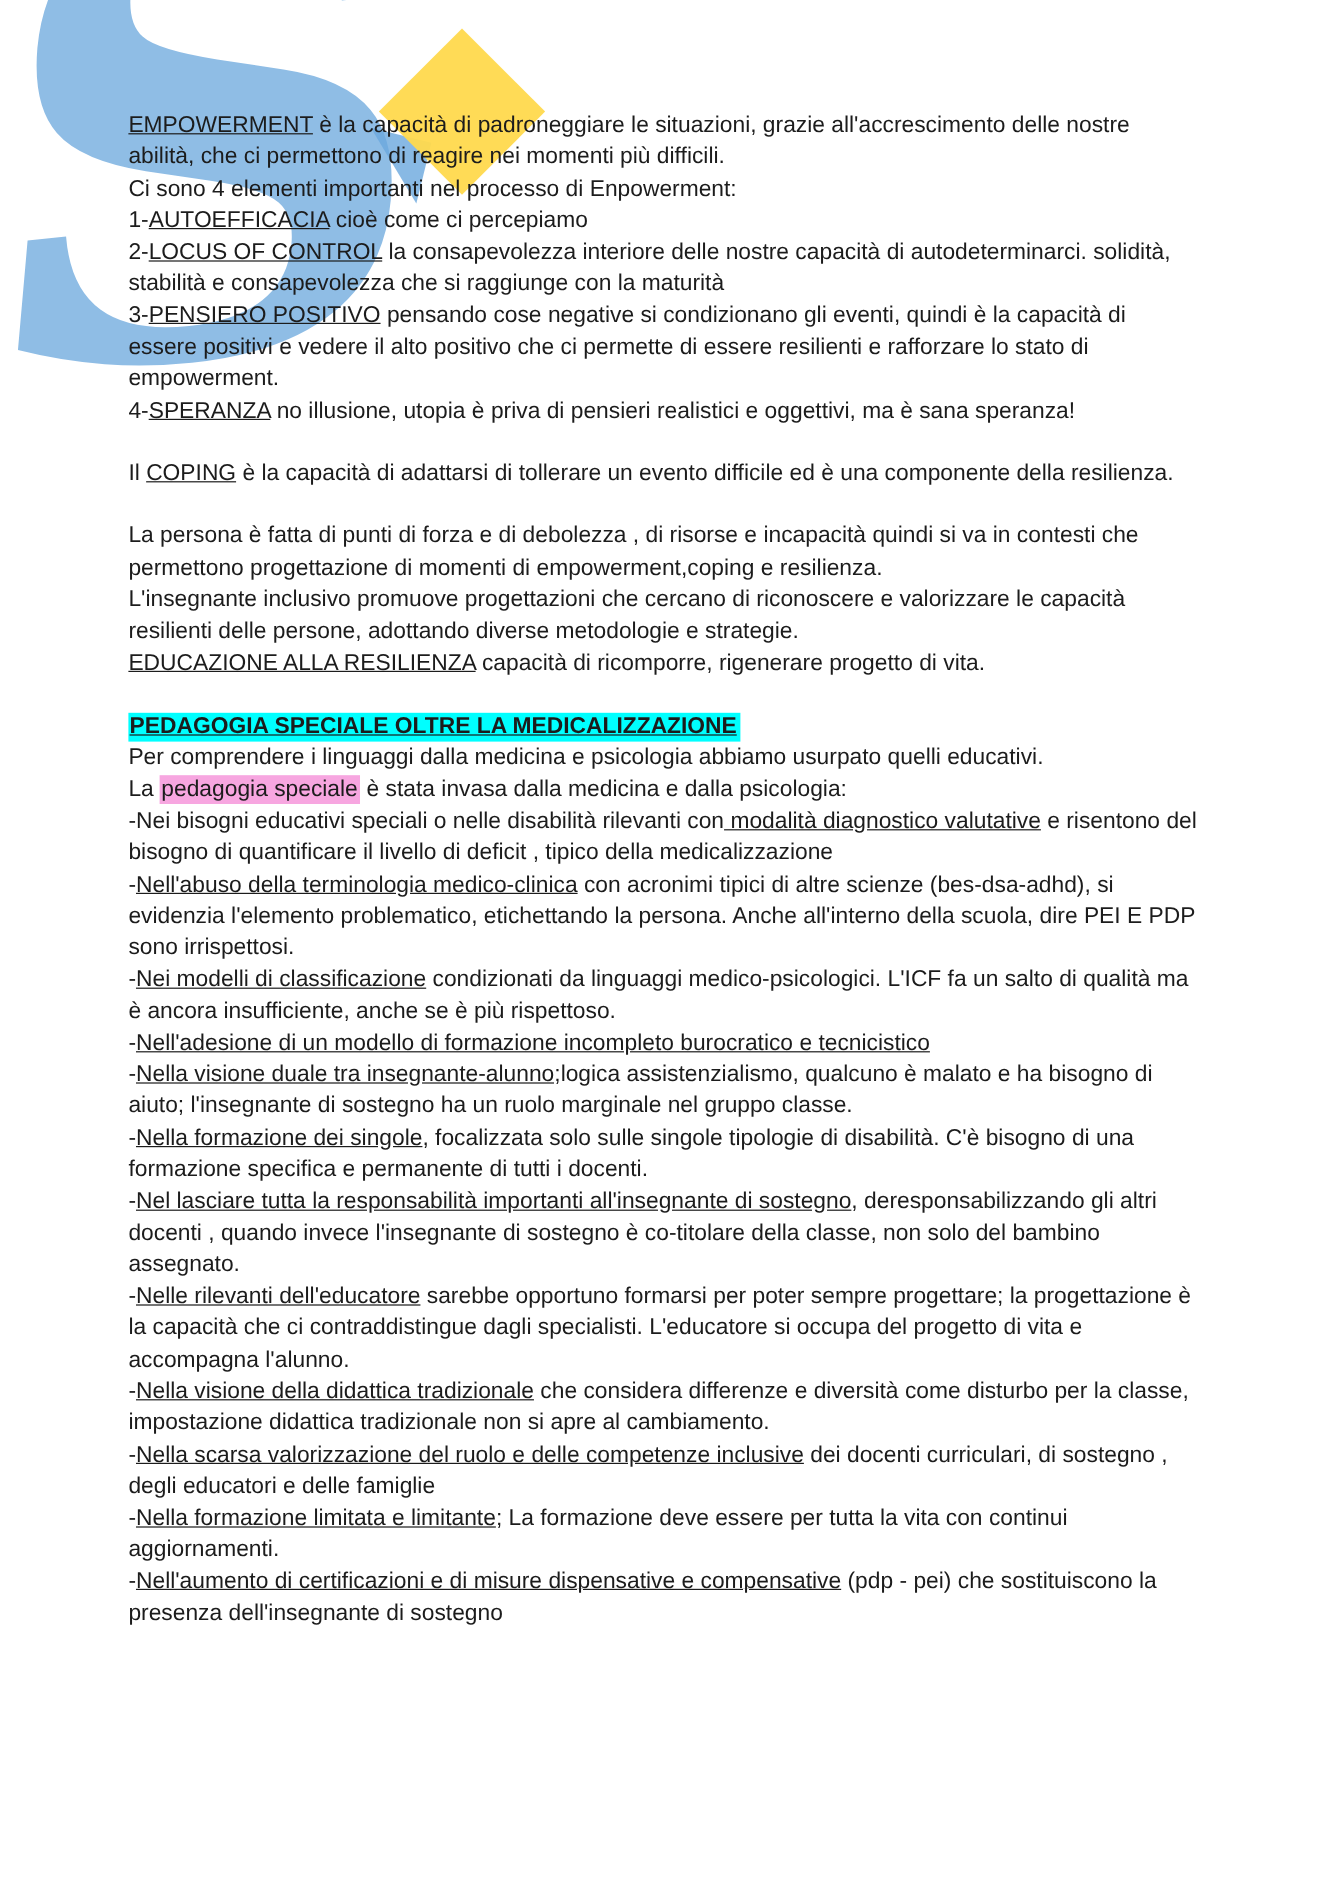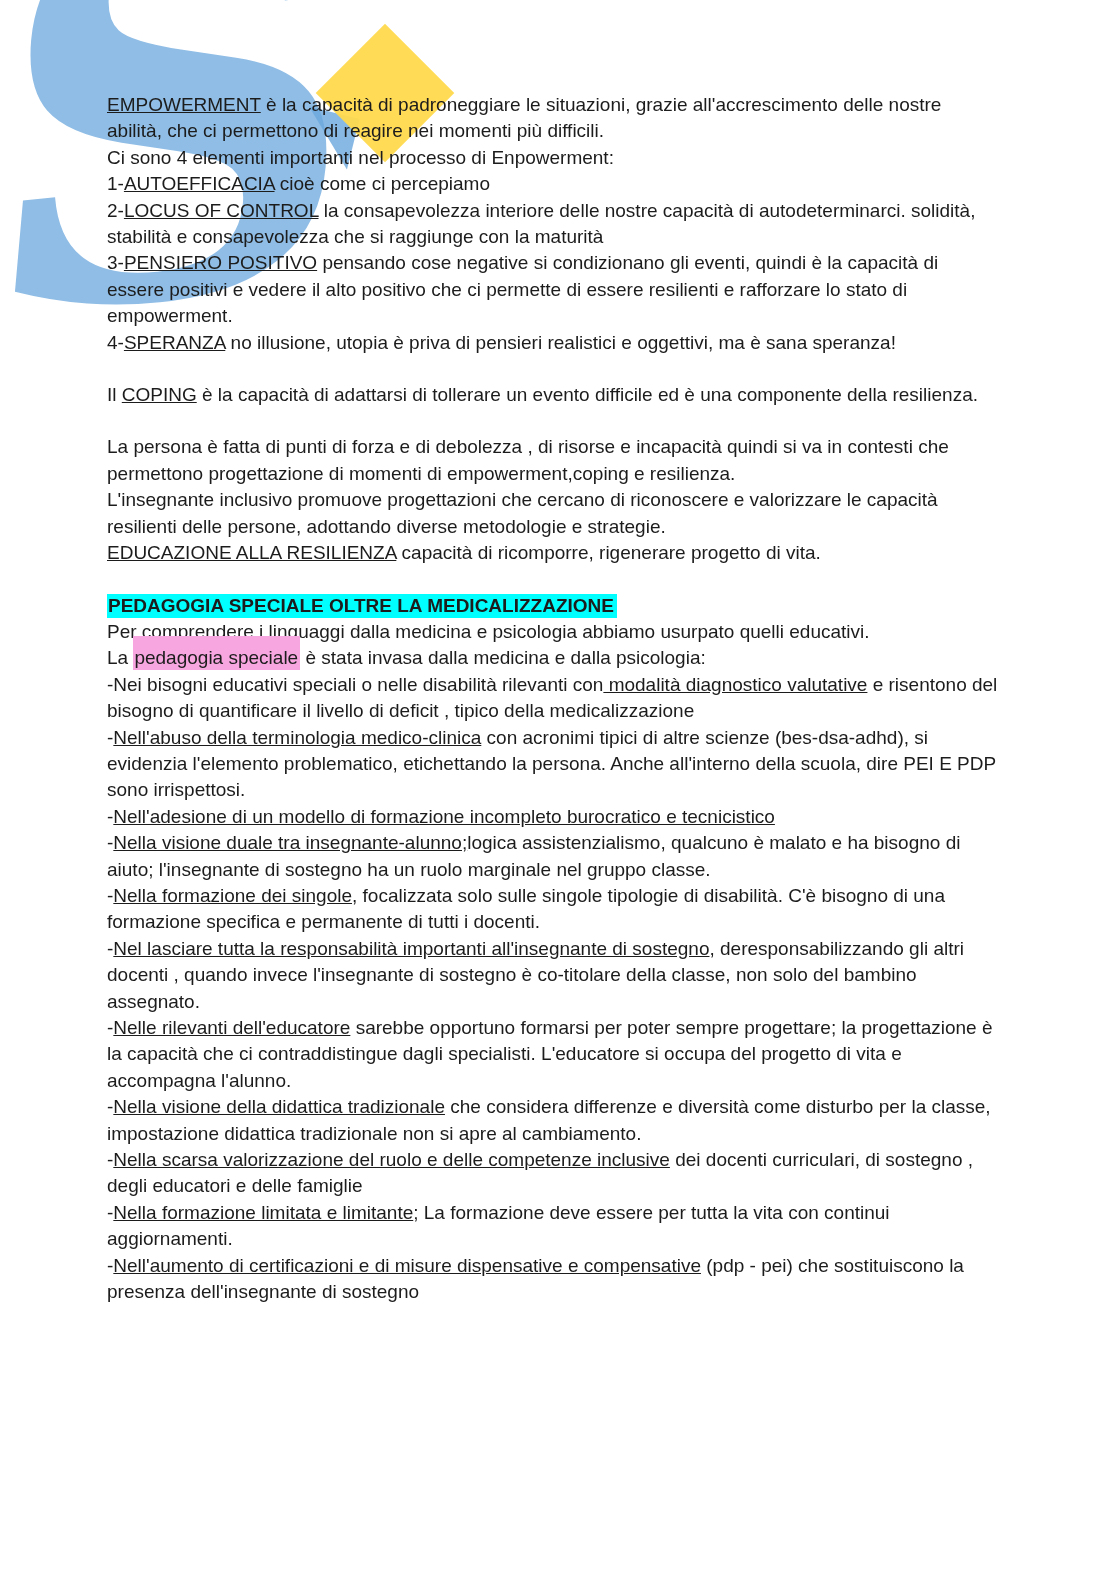--- a/index.html
+++ b/index.html
@@ -65,26 +65,27 @@
     font-size: 19px;
     line-height: 26.4px;
     color: var(--text, #1c1c1c);
   }
   .para { margin: 0; }
   .spacer { height: 26px; }
   .seg-n { }
   .seg-u { text-decoration: underline; }
   .seg-hc {
     font-weight: bold;
+    text-decoration: underline;
     background: var(--highlight-cyan, #00ffff);
     padding: 1px 3px 2px 1px;
   }
   .seg-hp {
     background: var(--highlight-pink, #f7a6e0);
-    padding: 11px 2px 2px 1px;
+    padding: 1px 2px 2px 1px;
   }
 </style>
 </head>
 <body>
 
 <div class="watermark-layer">
   <div class="wm-letter">S</div>
   <div class="wm-triangle"></div>
   <div class="wm-diamond"></div>
 </div>
@@ -101,20 +102,21 @@
     <div class="spacer"></div>
     <div class="para"><span class="seg-n">La persona è fatta di punti di forza e di debolezza , di risorse e incapacità quindi si va in contesti che permettono progettazione di momenti di empowerment,coping e resilienza.</span></div>
     <div class="para"><span class="seg-n">L'insegnante inclusivo promuove progettazioni che cercano di riconoscere e valorizzare le capacità resilienti delle persone, adottando diverse metodologie e strategie.</span></div>
     <div class="para"><span class="seg-u">EDUCAZIONE ALLA RESILIENZA</span><span class="seg-n"> capacità di ricomporre, rigenerare progetto di vita.</span></div>
     <div class="spacer"></div>
     <div class="para"><span class="seg-hc">PEDAGOGIA SPECIALE OLTRE LA MEDICALIZZAZIONE</span></div>
     <div class="para"><span class="seg-n">Per comprendere i linguaggi dalla medicina e psicologia abbiamo usurpato quelli educativi.</span></div>
     <div class="para"><span class="seg-n">La </span><span class="seg-hp">pedagogia speciale</span><span class="seg-n"> è stata invasa dalla medicina e dalla psicologia:</span></div>
     <div class="para"><span class="seg-n">-Nei bisogni educativi speciali o nelle disabilità rilevanti con</span><span class="seg-u"> modalità diagnostico valutative</span><span class="seg-n"> e risentono del bisogno di quantificare il livello di deficit , tipico della medicalizzazione</span></div>
     <div class="para"><span class="seg-n">-</span><span class="seg-u">Nell'abuso della terminologia medico-clinica</span><span class="seg-n"> con acronimi tipici di altre scienze (bes-dsa-adhd), si evidenzia l'elemento problematico, etichettando la persona. Anche all'interno della scuola, dire PEI E PDP sono irrispettosi.</span></div>
+    <div class="para"><span class="seg-n">-</span><span class="seg-u">Nei modelli di classificazione</span><span class="seg-n"> condizionati da linguaggi medico-psicologici. L'ICF fa un salto di qualità ma è ancora insufficiente, anche se è più rispettoso.</span></div>
     <div class="para"><span class="seg-n">-</span><span class="seg-u">Nell'adesione di un modello di formazione incompleto burocratico e tecnicistico</span></div>
     <div class="para"><span class="seg-n">-</span><span class="seg-u">Nella visione duale tra insegnante-alunno;</span><span class="seg-n">logica assistenzialismo, qualcuno è malato e ha bisogno di aiuto; l'insegnante di sostegno ha un ruolo marginale nel gruppo classe.</span></div>
     <div class="para"><span class="seg-n">-</span><span class="seg-u">Nella formazione dei singole</span><span class="seg-n">, focalizzata solo sulle singole tipologie di disabilità. C'è bisogno di una formazione specifica e permanente di tutti i docenti.</span></div>
     <div class="para"><span class="seg-n">-</span><span class="seg-u">Nel lasciare tutta la responsabilità importanti all'insegnante di sostegno</span><span class="seg-n">, deresponsabilizzando gli altri docenti , quando invece l'insegnante di sostegno è co-titolare della classe, non solo del bambino assegnato.</span></div>
     <div class="para"><span class="seg-n">-</span><span class="seg-u">Nelle rilevanti dell'educatore</span><span class="seg-n"> sarebbe opportuno formarsi per poter sempre progettare; la progettazione è la capacità che ci contraddistingue dagli specialisti. L'educatore si occupa del progetto di vita e accompagna l'alunno.</span></div>
     <div class="para"><span class="seg-n">-</span><span class="seg-u">Nella visione della didattica tradizionale</span><span class="seg-n"> che considera differenze e diversità come disturbo per la classe, impostazione didattica tradizionale non si apre al cambiamento.</span></div>
     <div class="para"><span class="seg-n">-</span><span class="seg-u">Nella scarsa valorizzazione del ruolo e delle competenze inclusive</span><span class="seg-n"> dei docenti curriculari, di sostegno , degli educatori e delle famiglie</span></div>
     <div class="para"><span class="seg-n">-</span><span class="seg-u">Nella formazione limitata e limitante</span><span class="seg-n">; La formazione deve essere per tutta la vita con continui aggiornamenti.</span></div>
     <div class="para"><span class="seg-n">-</span><span class="seg-u">Nell'aumento di certificazioni e di misure dispensative e compensative</span><span class="seg-n"> (pdp - pei) che sostituiscono la presenza dell'insegnante di sostegno</span></div>
   </div>

